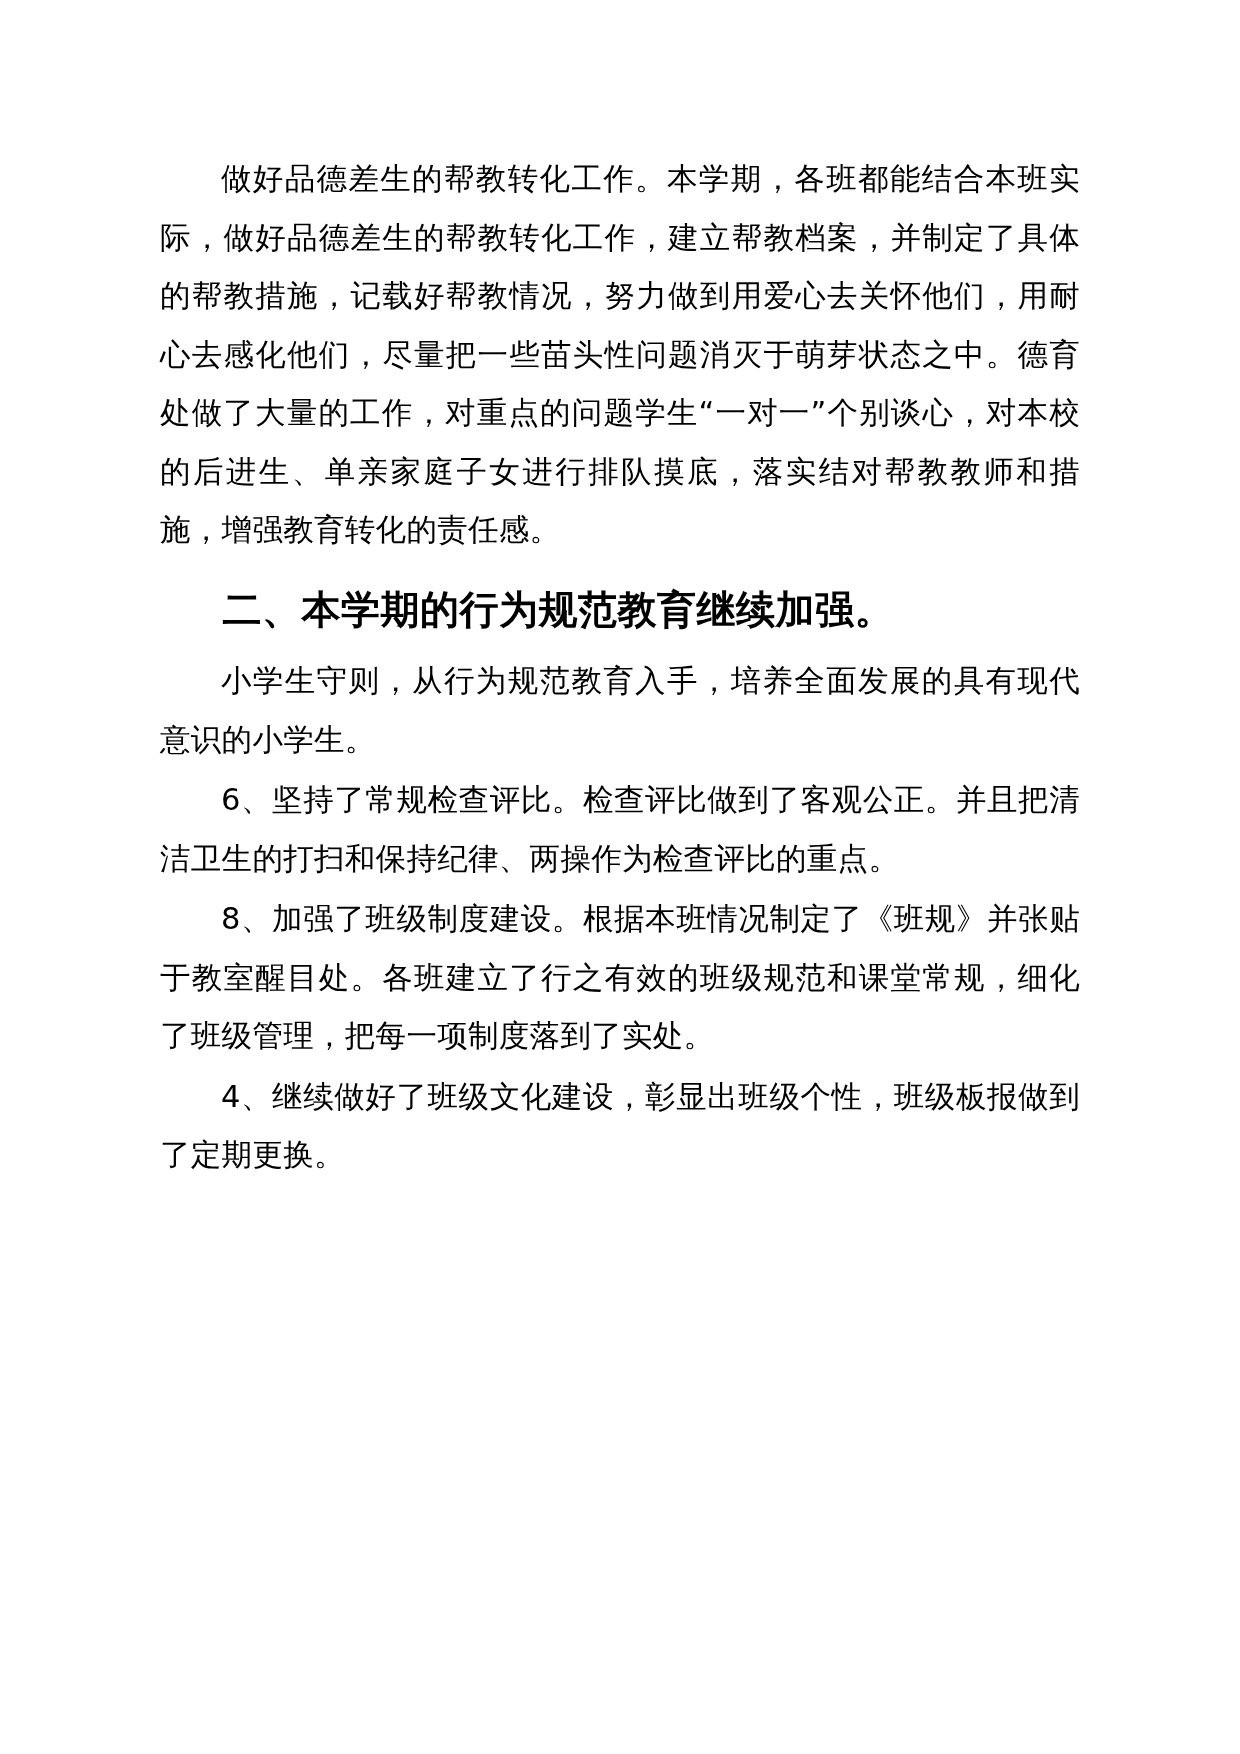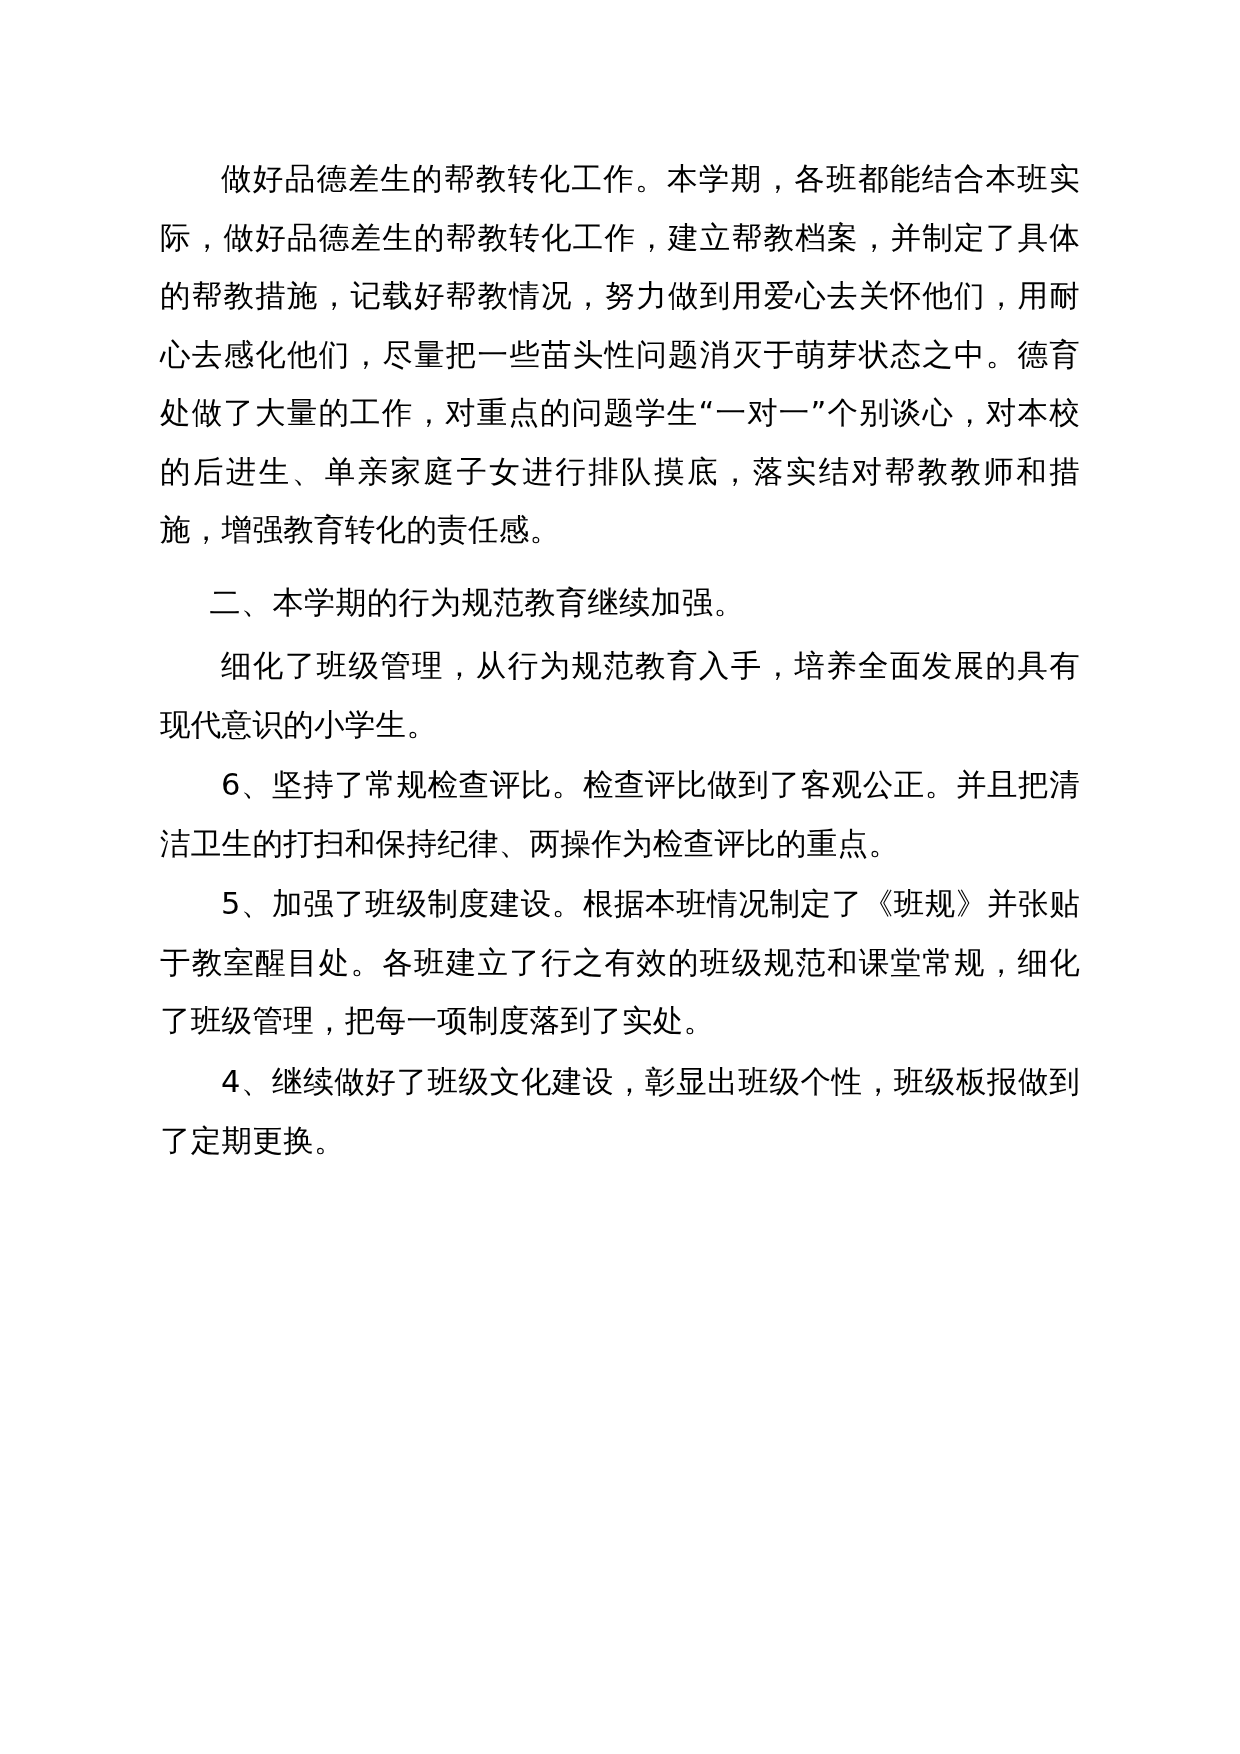--- a/index.html
+++ b/index.html
@@ -29,32 +29,32 @@
     font-size: 30.5px;
     line-height: 1.92;
     text-align: justify;
     text-justify: inter-ideograph;
     text-indent: 2em;
     letter-spacing: 0.3px;
     font-weight: 400;
   }
   h2.heading {
     margin: 14px 0 6px 0;
-    font-size: 31px;
+    font-size: 39px;
     line-height: 1.85;
-    font-weight: normal;
+    font-weight: bold;
     text-indent: 1.6em;
     letter-spacing: 0.5px;
   }
 </style>
 </head>
 <body>
 
 <div class="page">
   <div class="doc-body">
     <p class="para">做好品德差生的帮教转化工作。本学期，各班都能结合本班实际，做好品德差生的帮教转化工作，建立帮教档案，并制定了具体的帮教措施，记载好帮教情况，努力做到用爱心去关怀他们，用耐心去感化他们，尽量把一些苗头性问题消灭于萌芽状态之中。德育处做了大量的工作，对重点的问题学生“一对一”个别谈心，对本校的后进生、单亲家庭子女进行排队摸底，落实结对帮教教师和措施，增强教育转化的责任感。</p>
     <h2 class="heading">二、本学期的行为规范教育继续加强。</h2>
-    <p class="para">细化了班级管理，从行为规范教育入手，培养全面发展的具有现代意识的小学生。</p>
+    <p class="para">小学生守则，从行为规范教育入手，培养全面发展的具有现代意识的小学生。</p>
     <p class="para">6、坚持了常规检查评比。检查评比做到了客观公正。并且把清洁卫生的打扫和保持纪律、两操作为检查评比的重点。</p>
-    <p class="para">5、加强了班级制度建设。根据本班情况制定了《班规》并张贴于教室醒目处。各班建立了行之有效的班级规范和课堂常规，细化了班级管理，把每一项制度落到了实处。</p>
+    <p class="para">8、加强了班级制度建设。根据本班情况制定了《班规》并张贴于教室醒目处。各班建立了行之有效的班级规范和课堂常规，细化了班级管理，把每一项制度落到了实处。</p>
     <p class="para">4、继续做好了班级文化建设，彰显出班级个性，班级板报做到了定期更换。</p>
   </div>
 </div>
 
 </body></html>

